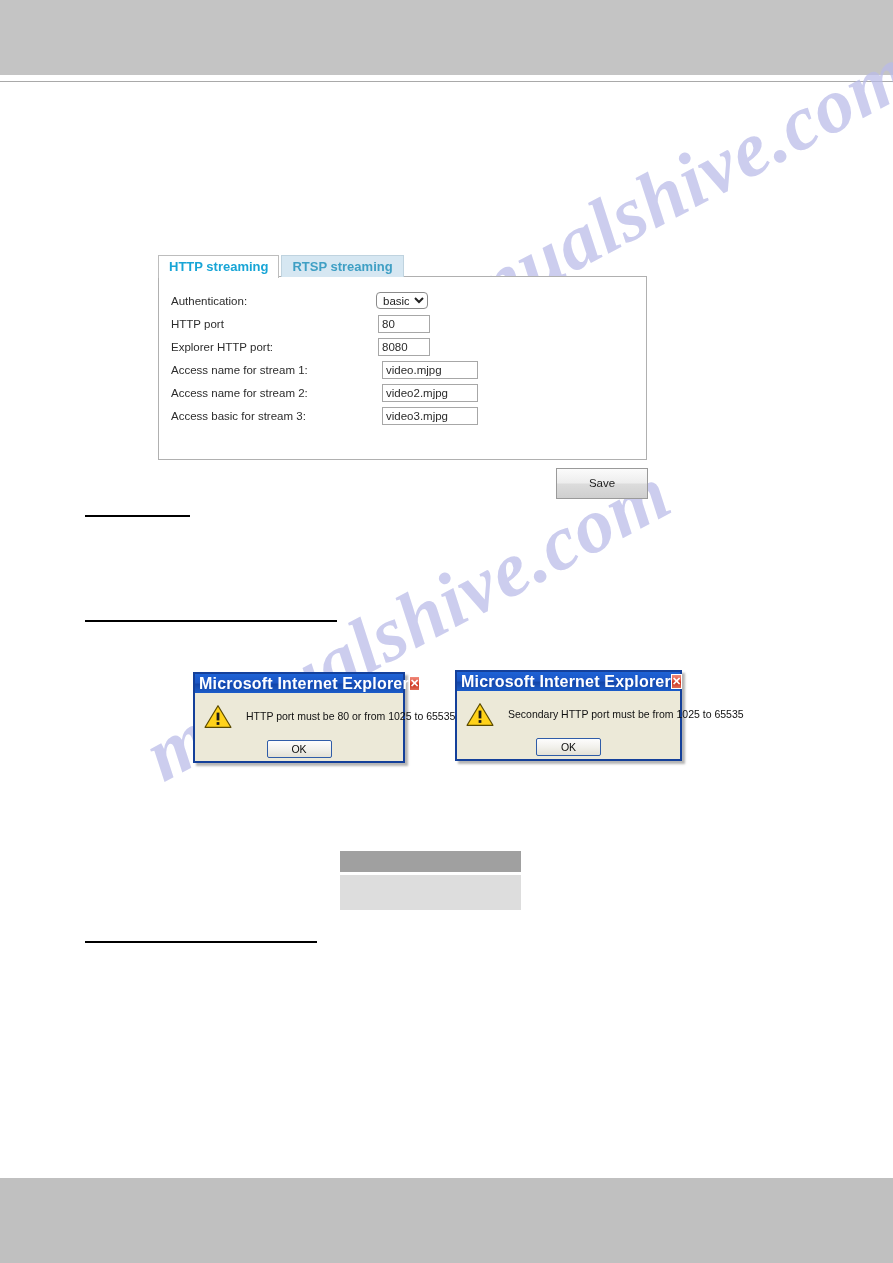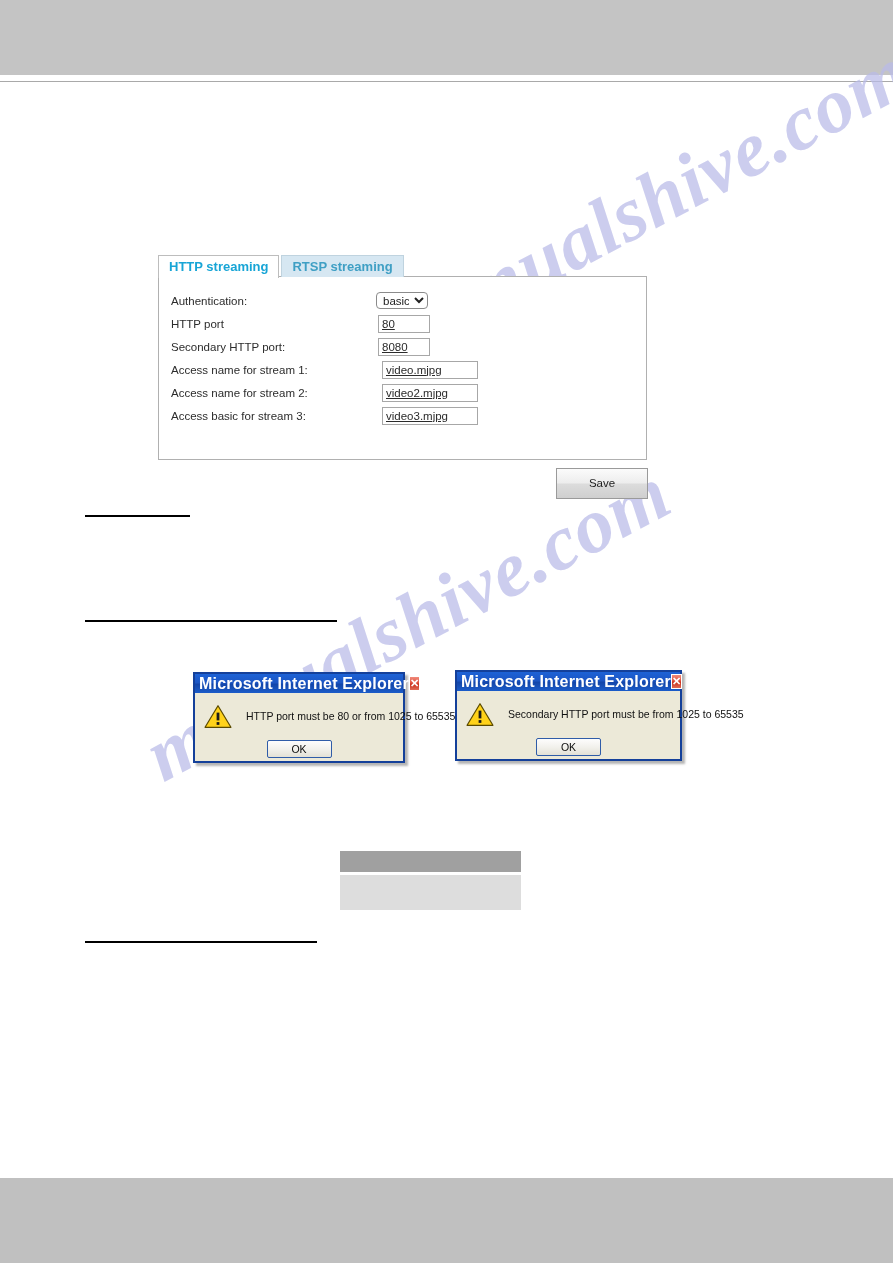--- a/index.html
+++ b/index.html
@@ -170,21 +170,20 @@
     font-family: "Liberation Sans", sans-serif;
     font-size: 11.5px;
     color: #2b2b2b;
     border: 1px solid #a7a7a7;
     background: #ffffff;
     height: 18px;
     padding: 0 3px;
     box-sizing: border-box;
     border-radius: 0;
     outline: none;
-    text-decoration: underline;
   }
   input.txt.port {
     width: 52px;
   }
   input.txt.stream {
     width: 96px;
   }
   .ctrl-offset-port {
     margin-left: 2px;
   }
@@ -363,21 +362,21 @@
       </div>
 
       <div class="form-row">
         <div class="form-label">HTTP port</div>
         <div class="form-control ctrl-offset-port">
           <input class="txt port" type="text" value="80" style="">
         </div>
       </div>
 
       <div class="form-row">
-        <div class="form-label">Secondary HTTP port:</div>
+        <div class="form-label">Explorer HTTP port:</div>
         <div class="form-control ctrl-offset-port">
           <input class="txt port" type="text" value="8080" style="">
         </div>
       </div>
 
       <div class="form-row">
         <div class="form-label">Access name for stream 1:</div>
         <div class="form-control ctrl-offset-stream">
           <input class="txt stream" type="text" value="video.mjpg" style="">
         </div>

